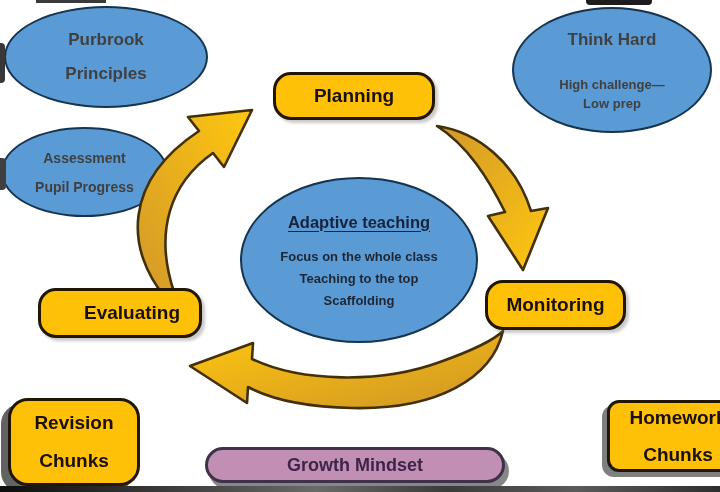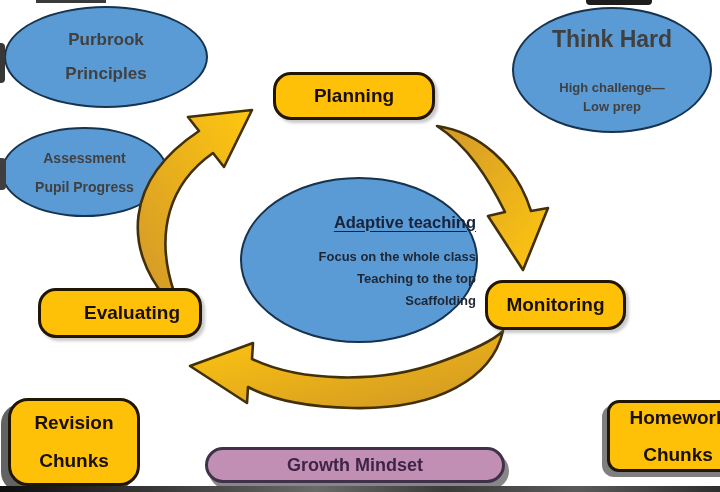--- a/index.html
+++ b/index.html
@@ -9,24 +9,24 @@
   }
   
   .ellipse{
     position:absolute;background:#5b9bd5;border:2.5px solid #16334f;border-radius:50%;
     display:flex;flex-direction:column;align-items:center;justify-content:center;
     text-align:center;color:#404040;z-index:1;box-sizing:border-box;
   }
   #purbrook{left:4px;top:6px;width:204px;height:102px;font-size:17px;gap:14px;}
   #assessment{left:1px;top:127px;width:167px;height:90px;font-size:14px;gap:13px;}
   #thinkhard{left:512px;top:7px;width:200px;height:126px;}
-  #thinkhard .title{font-size:23px;margin-bottom:23px;}
+  #thinkhard .title{font-size:17px;margin-bottom:23px;}
   #thinkhard .sub{font-size:13px;margin-top:4px;}
   #feedback{left:546px;top:152px;width:170px;height:62px;font-size:17.5px;}
-  #adaptive{left:240px;top:177px;width:238px;height:166px;color:#1f2633;align-items:flex-end;}
+  #adaptive{left:240px;top:177px;width:238px;height:166px;color:#1f2633;}
   #adaptive .title{font-size:16.5px;text-decoration:underline;text-underline-offset:3px;margin-bottom:10px;color:#16233b;}
   #adaptive .sub{font-size:13px;margin-top:7px;}
   
   .gbox{
     position:absolute;background:#ffc008;border:3px solid #211603;border-radius:18px;
     display:flex;flex-direction:column;align-items:center;justify-content:center;
     text-align:center;color:#191001;font-size:19px;z-index:3;box-sizing:border-box;
     box-shadow:3px 3px 3px rgba(100,100,100,.35);
   }
   #planning{left:273px;top:72px;width:162px;height:48px;}

